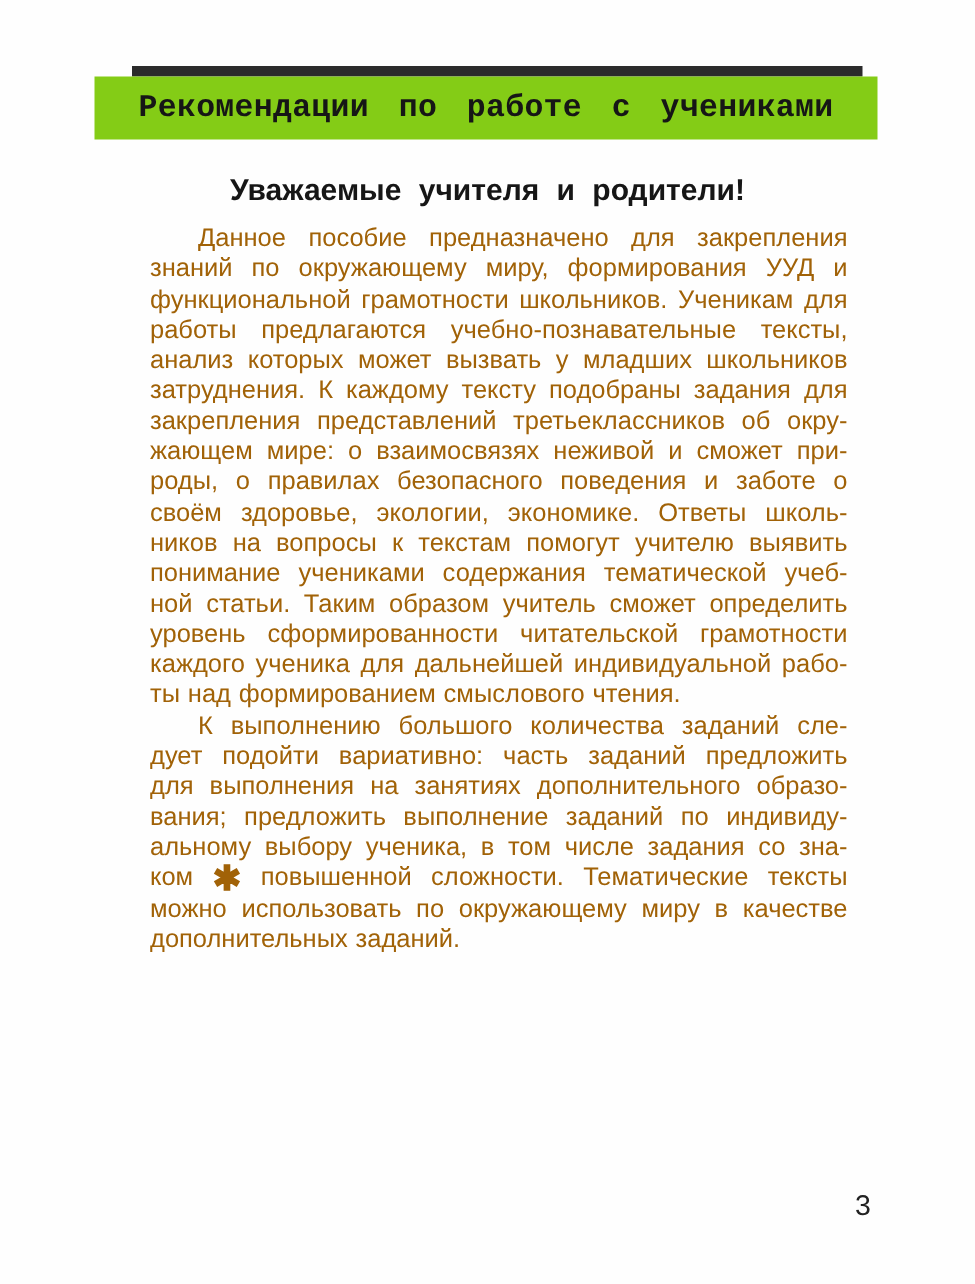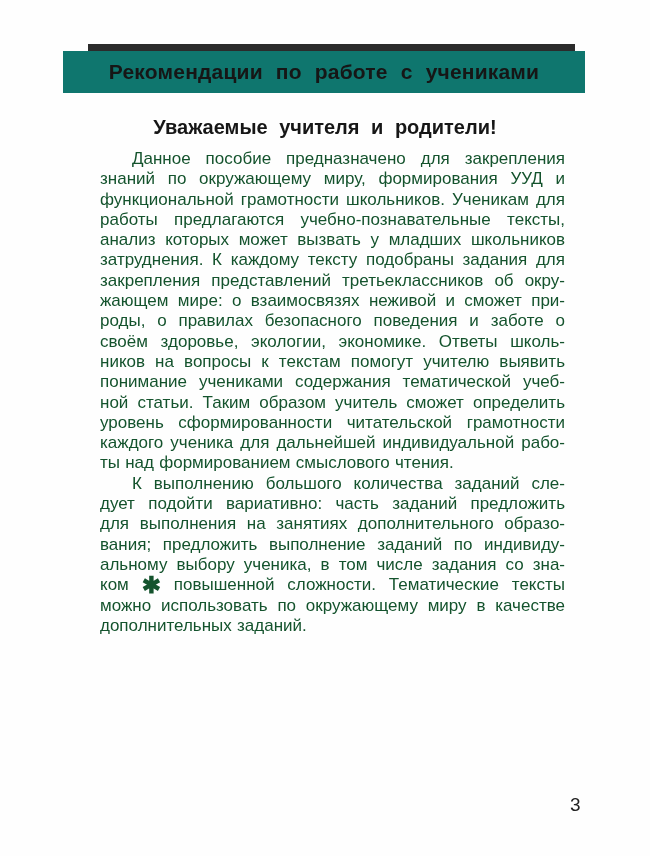--- a/index.html
+++ b/index.html
@@ -28,24 +28,25 @@
     width: 487px;
     height: 7px;
     background: #2b2b2b;
   }
   .title-box {
     position: absolute;
     left: 63px;
     top: 51px;
     width: 522px;
     height: 42px;
-    background: #0f766e;
+    background: #84cc16;
     display: flex;
     align-items: center;
     justify-content: center;
+    font-family: Liberation Mono, monospace;
   }
   .title-box .title {
     font-size: 21px;
     font-weight: bold;
     color: #161616;
     word-spacing: 7px;
     letter-spacing: 0.2px;
     white-space: nowrap;
   }
   .subtitle {
@@ -58,21 +59,21 @@
     font-weight: bold;
     color: #161616;
     word-spacing: 6px;
   }
   .body-text {
     position: absolute;
     left: 100px;
     top: 149px;
     width: 465px;
     font-size: 17px;
-    color: #14532d;
+    color: #a16207;
     word-spacing: 0.5px;
   }
   .paragraph { margin: 0; }
   .line {
     display: block;
     line-height: 20.3px;
     height: 20.3px;
     text-align: justify;
     text-align-last: justify;
     -moz-text-align-last: justify;

